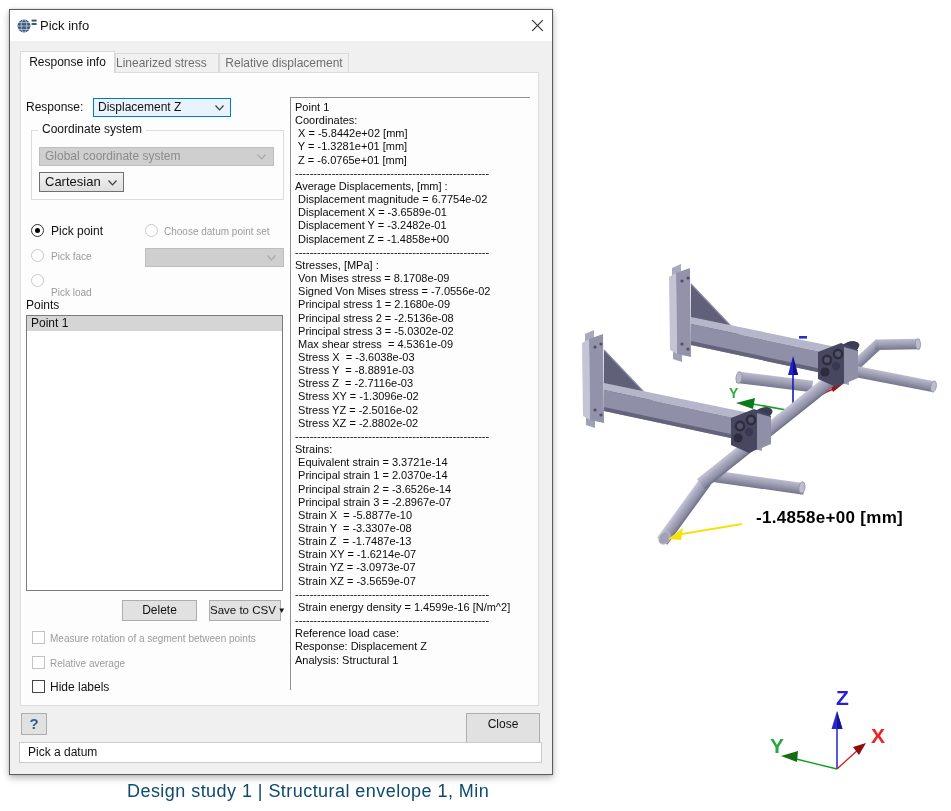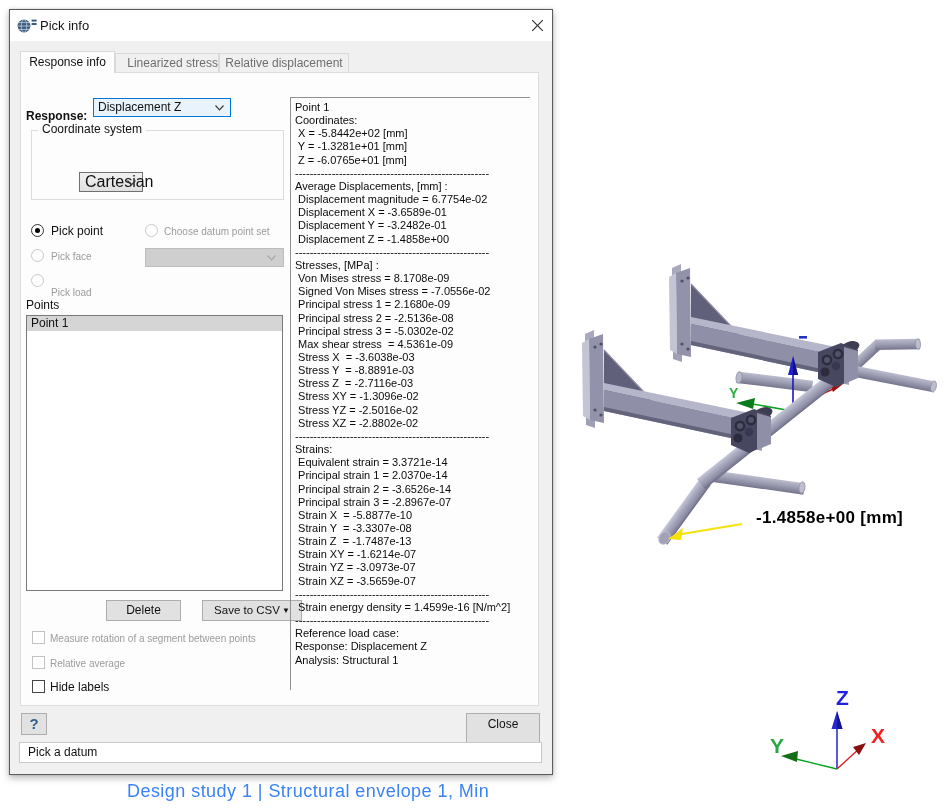--- a/index.html
+++ b/index.html
@@ -173,37 +173,43 @@
       </svg>
     </div>
 
     <div class="abs" style="left:10px;top:62px;width:519px;height:634px;background:#fdfdfd;border:1px solid #dcdcdc;"></div>
 
     <div class="abs" style="left:10px;top:41px;width:95px;height:22px;background:#fdfdfd;
          border:1px solid #d9d9d9;border-bottom:none;z-index:3;font-size:12px;color:#111;
          text-align:center;line-height:21px;">Response info</div>
     <div class="abs" style="left:105px;top:43px;width:104px;height:19px;background:#f0f0f0;
          border:1px solid #d9d9d9;border-bottom:none;font-size:12px;color:#6e6e6e;
-         text-align:right;line-height:19px;">Linearized stress</div>
+         text-align:left;line-height:19px;">Linearized stress</div>
     <div class="abs" style="left:209px;top:43px;width:130px;height:19px;background:#f0f0f0;
          border:1px solid #d9d9d9;border-bottom:none;font-size:12px;color:#6e6e6e;
          text-align:center;line-height:19px;">Relative displacement</div>
 
-    <div class="lbl" style="left:16px;top:100px;font-weight:bold;">Response:</div>
+    <div class="lbl" style="left:16px;top:91px;">Response:</div>
     <div class="abs" style="left:83px;top:88px;width:138px;height:19px;background:#e9f3fb;
          border:1px solid #0078d7;font-size:12px;color:#111;line-height:17px;padding-left:4px;">Displacement Z
       <svg class="chev" style="right:6px;top:6px;" viewBox="0 0 9 6">
           <polyline points="0.5,0.5 4.5,4.8 8.5,0.5" fill="none" stroke="#3c3c3c" stroke-width="1.2"></polyline>
         </svg>
     </div>
 
     <div class="abs" style="left:21px;top:120px;width:253px;height:70px;border:1px solid #dcdcdc;"></div>
     <div class="abs" style="left:28px;top:113px;background:#fdfdfd;padding:0 4px;font-size:12px;color:#111;line-height:13px;">Coordinate system</div>
-    <div class="abs" style="left:29px;top:162px;width:64px;height:20px;background:linear-gradient(#f1f1f1,#dfdfdf);
-         border:1px solid #707070;font-size:16px;color:#111;line-height:18px;padding-left:5px;margin-left:40px;">Cartesian
+    <div class="abs" style="left:29px;top:137px;width:235px;height:19px;background:#cfcfcf;
+         border:1px solid #bdbdbd;font-size:12px;color:#8b8b8b;line-height:17px;padding-left:5px;">Global coordinate system
+      <svg class="chev" style="right:7px;top:6px;" viewBox="0 0 9 6">
+          <polyline points="0.5,0.5 4.5,4.8 8.5,0.5" fill="none" stroke="#a9a9a9" stroke-width="1.2"></polyline>
+        </svg>
+    </div>
+    <div class="abs" style="left:29px;top:162px;width:85px;height:20px;background:linear-gradient(#f1f1f1,#dfdfdf);
+         border:1px solid #707070;font-size:13px;color:#111;line-height:18px;padding-left:5px;">Cartesian
       <svg class="chev" style="right:6px;top:7px;" viewBox="0 0 9 6">
           <polyline points="0.5,0.5 4.5,4.8 8.5,0.5" fill="none" stroke="#3c3c3c" stroke-width="1.2"></polyline>
         </svg>
     </div>
 
     <div class="radio" style="left:21px;top:214px;border:1px solid #333;"></div>
     <div class="abs" style="left:25px;top:218px;width:5px;height:5px;border-radius:50%;background:#000;"></div>
     <div class="lbl" style="left:41px;top:215px;">Pick point</div>
     <div class="radio" style="left:135px;top:214px;border:1px solid #c9c9c9;"></div>
     <div class="glbl" style="left:154px;top:215px;">Choose datum point set</div>
@@ -216,22 +222,22 @@
     </div>
     <div class="radio" style="left:21px;top:264px;border:1px solid #c9c9c9;"></div>
     <div class="glbl" style="left:41px;top:276px;">Pick load</div>
 
     <div class="lbl" style="left:16px;top:289px;">Points</div>
     <div class="abs" style="left:16px;top:305px;width:257px;height:276px;background:#fff;border:1px solid #7a7a7a;">
       <div class="abs" style="left:0;top:0;width:255px;height:15px;background:#d5d5d5;
            font-size:12px;color:#111;line-height:15px;padding-left:4px;">Point 1</div>
     </div>
 
-    <div class="btn" style="left:96px;top:590px;width:75px;height:21px;line-height:19px;">Delete</div>
-    <div class="btn" style="left:192px;top:590px;width:100px;height:21px;line-height:19px;white-space:nowrap;font-size:11.5px;text-align:center;">Save to CSV<span style="display:inline-block;font-size:8px;vertical-align:1px;margin-left:2px;">▼</span></div>
+    <div class="btn" style="left:112px;top:590px;width:75px;height:21px;line-height:19px;">Delete</div>
+    <div class="btn" style="left:199px;top:590px;width:72px;height:21px;line-height:19px;white-space:nowrap;font-size:11.5px;text-align:center;">Save to CSV<span style="display:inline-block;font-size:8px;vertical-align:1px;margin-left:2px;">▼</span></div>
 
     <div class="cb" style="left:22px;top:621px;border:1px solid #c2c2c2;"></div>
     <div class="glbl" style="left:40px;top:622px;">Measure rotation of a segment between points</div>
     <div class="cb" style="left:22px;top:646px;border:1px solid #c2c2c2;"></div>
     <div class="glbl" style="left:40px;top:647px;">Relative average</div>
     <div class="cb" style="left:22px;top:670px;border:1px solid #454545;"></div>
     <div class="lbl" style="left:40px;top:671px;">Hide labels</div>
 
     <div class="abs" style="left:280px;top:87px;width:240px;height:1px;background:#909090;"></div>
     <div class="abs" style="left:280px;top:87px;width:1px;height:593px;background:#909090;"></div>
@@ -279,15 +285,15 @@
 Response: Displacement Z
 Analysis: Structural 1</pre>
 
     <div class="btn" style="left:11px;top:703px;width:26px;height:22px;line-height:20px;
          color:#2d5f8f;font-weight:bold;font-size:15px;">?</div>
     <div class="btn" style="left:456px;top:703px;width:74px;height:40px;line-height:20px;">Close</div>
     <div class="abs" style="left:9px;top:732px;width:523px;height:21px;background:#fff;border:1px solid #cacaca;
          font-size:12px;color:#111;line-height:19px;padding-left:8px;">Pick a datum</div>
   </div>
 
-  <div class="abs" style="left:127px;top:781px;font-size:18px;letter-spacing:0.45px;color:#3b82f6;white-space:nowrap;">Design study 1 | Structural envelope 1, Min</div>
+  <div class="abs" style="left:127px;top:781px;font-size:18px;letter-spacing:0.45px;color:#0c4a6e;white-space:nowrap;">Design study 1 | Structural envelope 1, Min</div>
 
 </div>
 
 </body></html>

